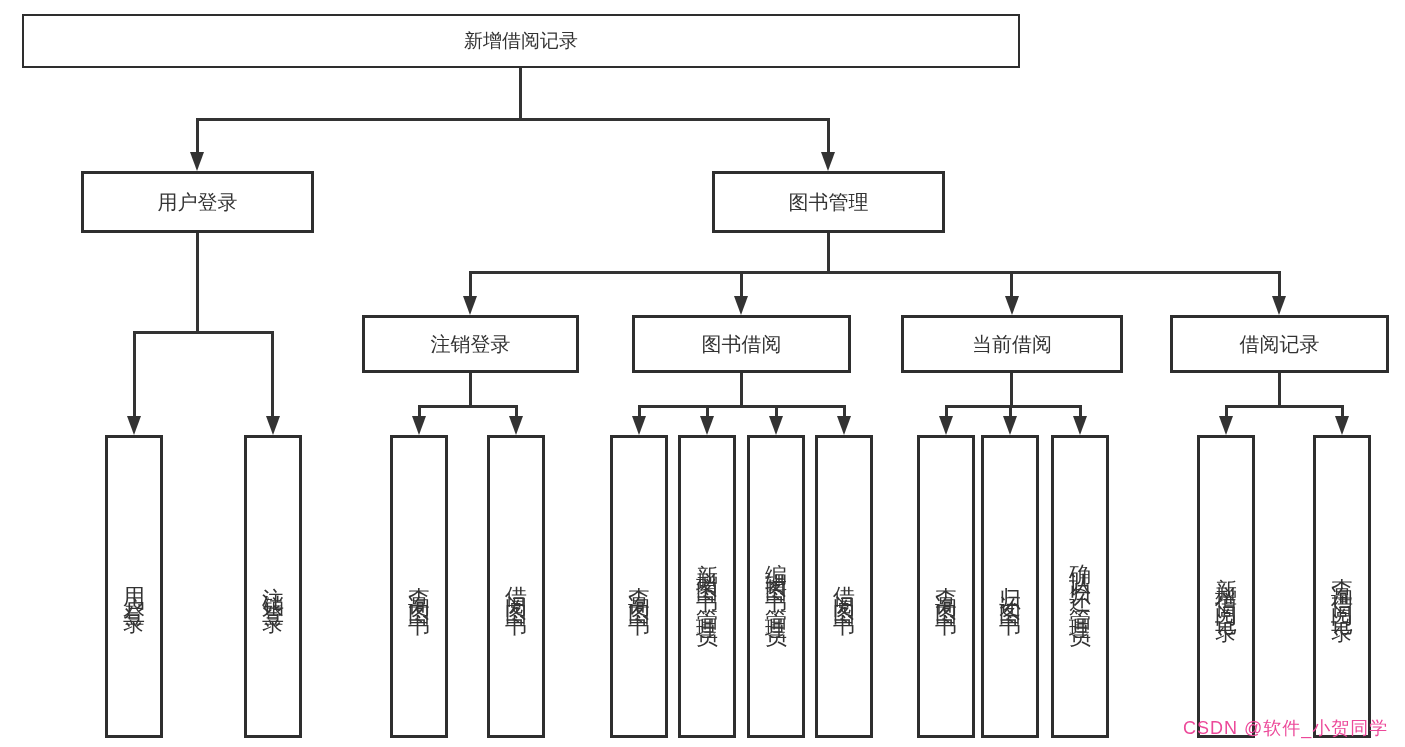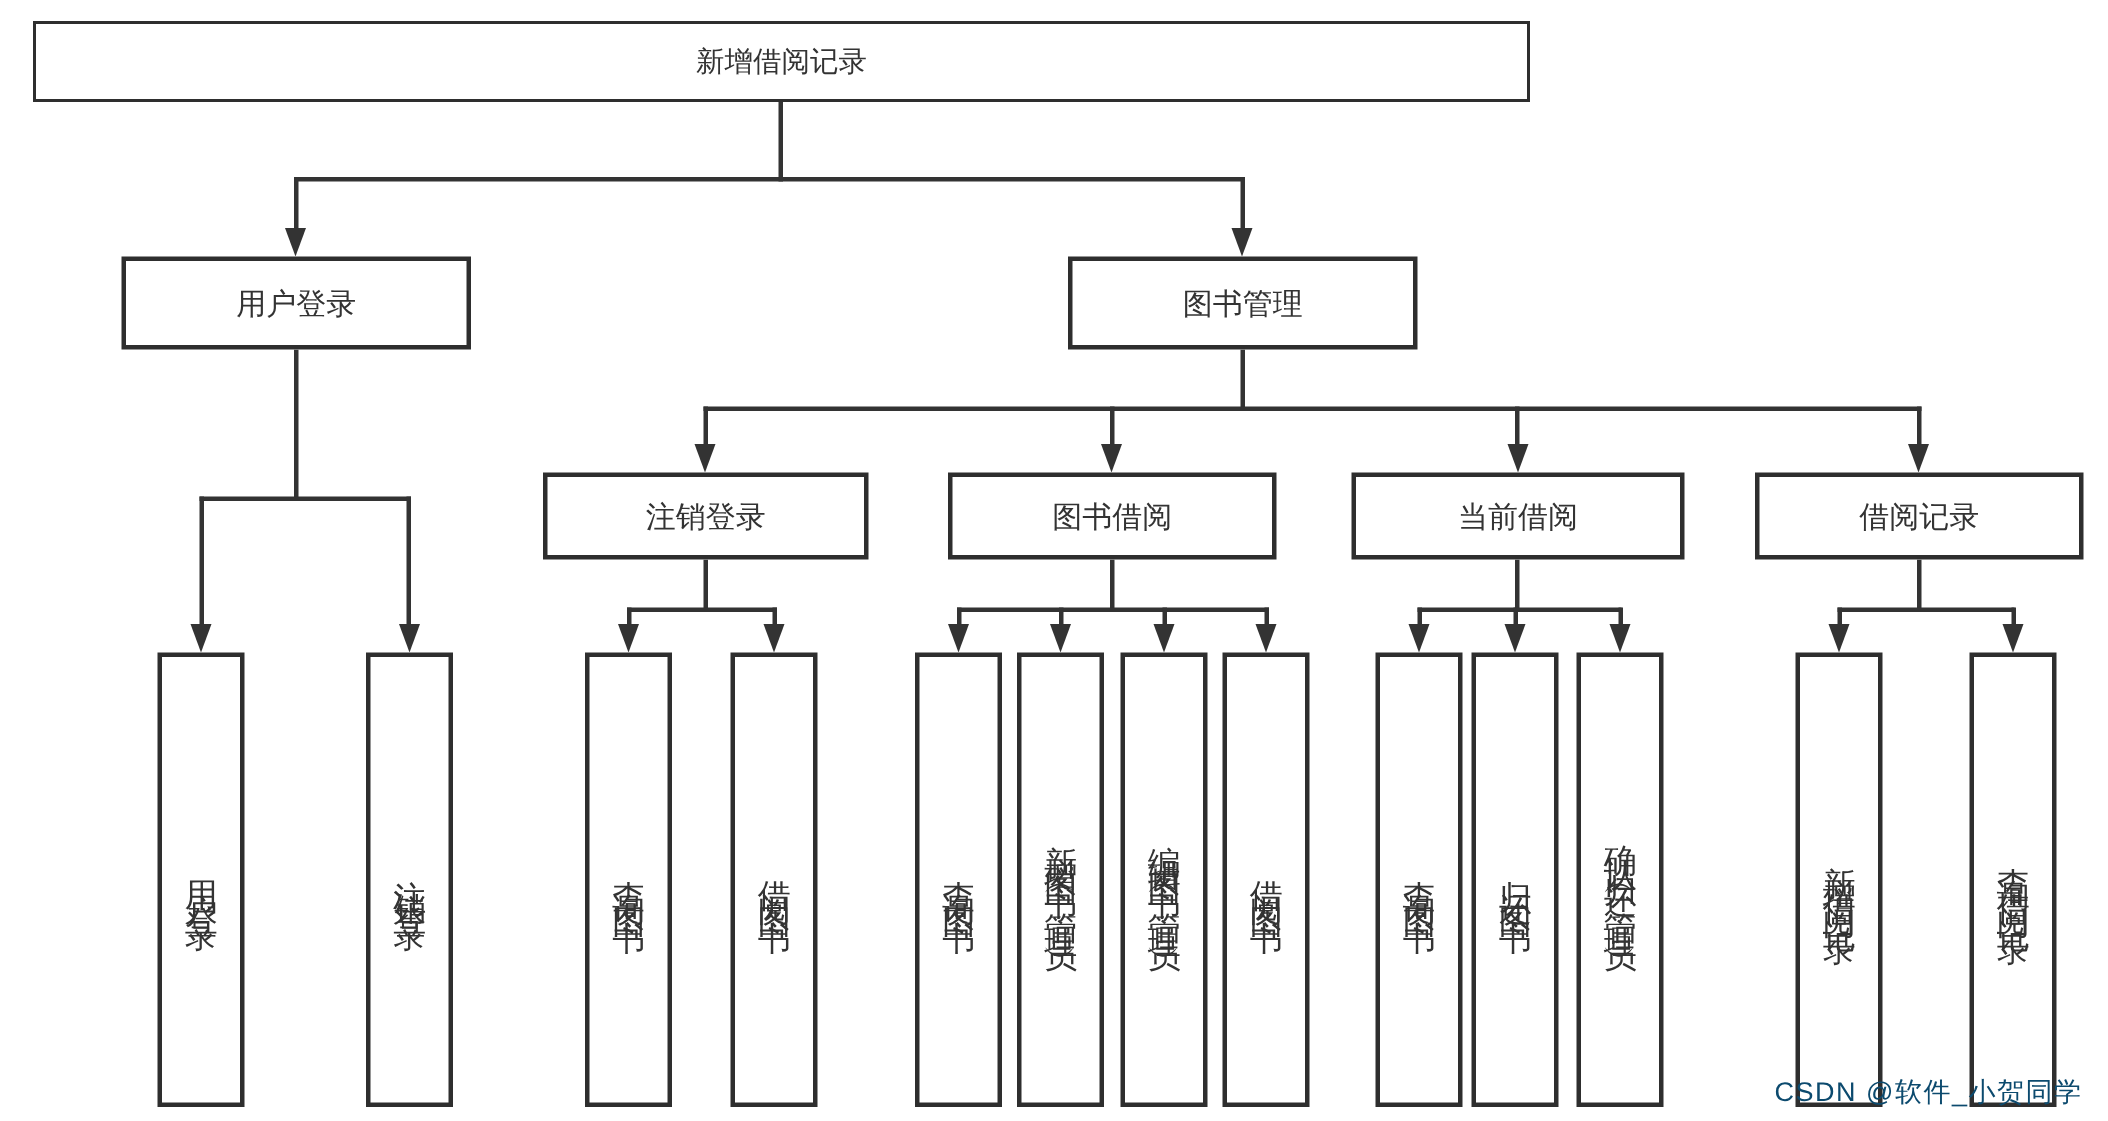--- a/index.html
+++ b/index.html
@@ -31,21 +31,21 @@
   
   .vl { position:absolute; width:3px; background:#333333; z-index:1; }
   .hl { position:absolute; height:3px; background:#333333; z-index:1; }
   .ar {
     position:absolute; width:0; height:0; z-index:1;
     border-left:7px solid transparent; border-right:7px solid transparent;
     border-top:19px solid #333333;
   }
   .wm {
     position:absolute; left:1183px; top:716px; z-index:5;
-    font-size:18px; color:#0c4a6e; letter-spacing:1px; white-space:nowrap;
+    font-size:18px; color:#ec4899; letter-spacing:1px; white-space:nowrap;
   }
 </style>
 </head>
 <body>
 
 <div class="vl" style="left:519px; top:68px;  height:53px;"></div>
 <div class="hl" style="left:196px; top:118px; width:634px;"></div>
 <div class="vl" style="left:196px; top:118px; height:35px;"></div>
 <div class="ar" style="left:190px; top:152px;"></div>
 <div class="vl" style="left:827px; top:118px; height:35px;"></div>

